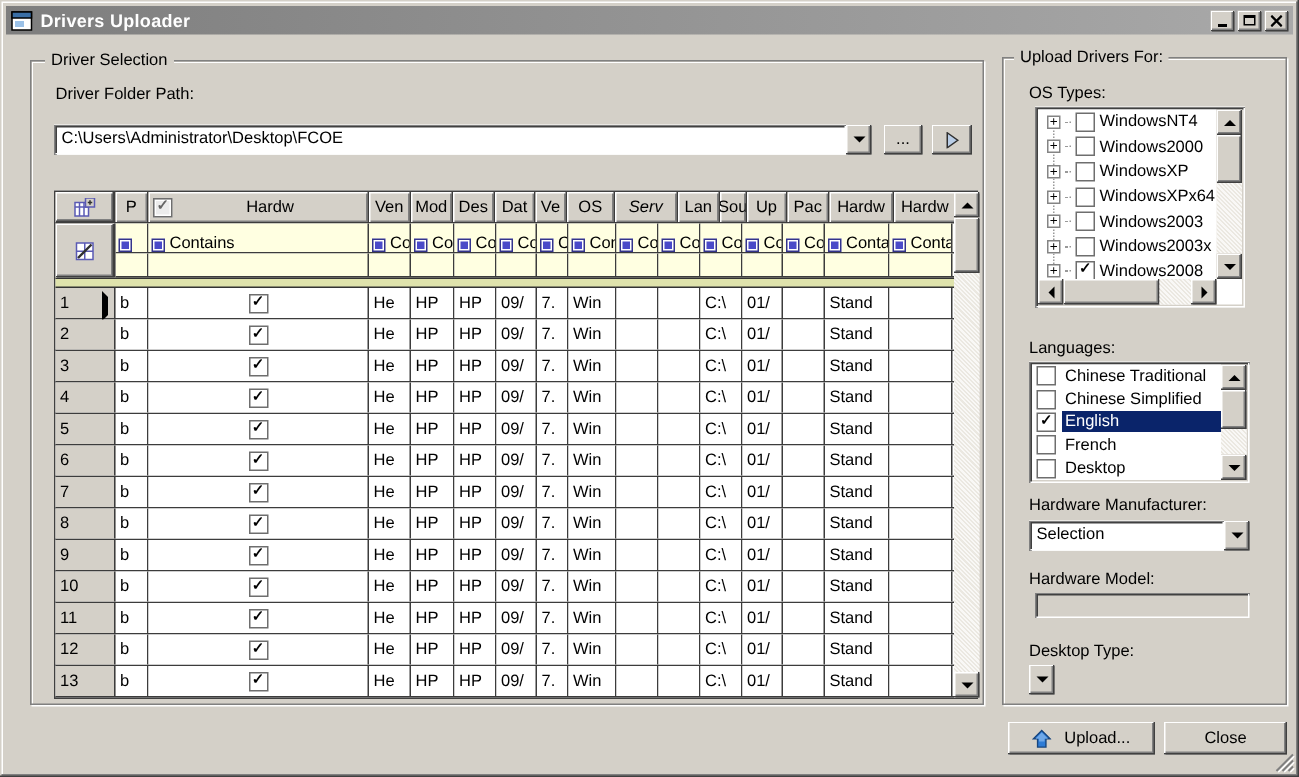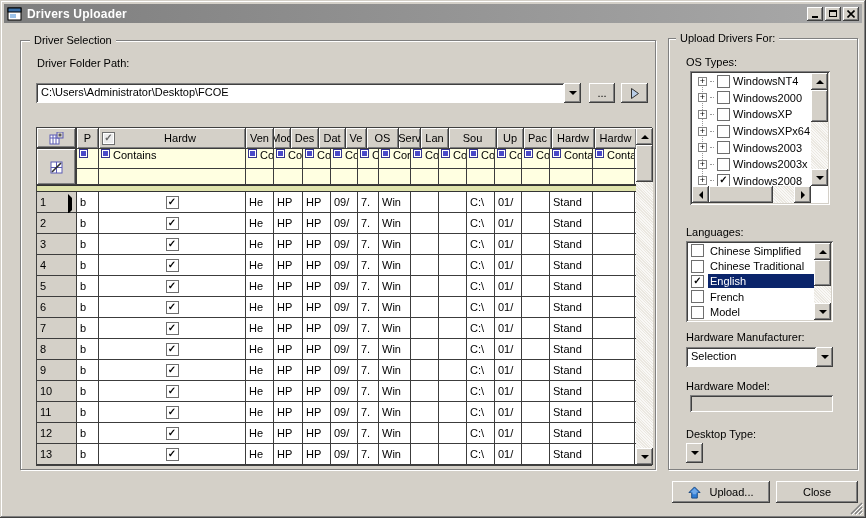--- a/index.html
+++ b/index.html
@@ -79,21 +79,21 @@
   .hdr { height:21px; }
   .gcell { border-right:1px solid #3c3c3c; overflow:hidden; white-space:nowrap; flex:0 0 auto; }
   .hcell { background:#D4D0C8; box-shadow: inset 1px 1px 0 #fff, inset -1px -1px 0 #808080;
            display:flex; align-items:center; justify-content:center; font-size:11px; }
   .hcell.hsel { justify-content:flex-start; padding-left:3px; }
   .hsel .hlabel { flex:1; text-align:center; }
   .gcorner { border-right:1px solid #3c3c3c; display:flex; align-items:center; justify-content:center; flex:0 0 auto; }
   .fwrap { position:relative; }
   .frow1 { height:20px; margin-left:40px; display:flex; border-bottom:1px solid #3c3c3c; }
   .frow2 { height:16px; margin-left:40px; display:flex; border-bottom:1px solid #3c3c3c; }
-  .fcell { background:#FFFFE1; border-right:1px solid #3c3c3c; display:flex; align-items:flex-start;
+  .fcell { background:#FFFFE1; border-right:1px solid #3c3c3c; display:flex; align-items:flex-end;
            gap:3px; padding-left:2px; overflow:hidden; white-space:nowrap; font-size:11px; flex:0 0 auto; }
   .ficon { width:9px; height:9px; border:1px solid #34348C; background:#fff; position:relative; flex:0 0 auto; }
   .ficon::after { content:''; position:absolute; inset:1px; background:#4A4AC8; }
   .fcorner { position:absolute; left:0; top:0; width:40px; height:36px;
              border-right:1px solid #3c3c3c; display:flex; align-items:center; justify-content:center; }
   .gsep { height:7px; background:#DFE3AC; border-top:1px solid #333; border-bottom:1px solid #333; }
   .drow { height:21px; }
   .dcell { background:#fff; display:flex; align-items:center; padding-left:3px; font-size:11px; }
   .dcell.csel { justify-content:center; padding-left:0; }
   .gsel { width:40px; background:#D4D0C8; border-right:1px solid #3c3c3c;
@@ -197,42 +197,42 @@
           </div>
           <div class="gcell hcell hsel" style="width: 147px;">
             <span class="checkbox hdrchk">
               <span class="chk">✓</span>
             </span>
             <span class="hlabel">Hardw</span>
           </div>
           <div class="gcell hcell" style="width: 28px;">
             <span>Ven</span>
           </div>
-          <div class="gcell hcell" style="width: 17px;">
+          <div class="gcell hcell" style="width: 28px;">
             <span>Mod</span>
           </div>
           <div class="gcell hcell" style="width: 28px;">
             <span>Des</span>
           </div>
           <div class="gcell hcell" style="width: 27px;">
             <span>Dat</span>
           </div>
           <div class="gcell hcell" style="width: 21px;">
             <span>Ve</span>
           </div>
           <div class="gcell hcell" style="width: 32px;">
             <span>OS</span>
           </div>
-          <div class="gcell hcell" style="width: 22px;">
+          <div class="gcell hcell" style="width: 42px; font-style: italic;">
             <span>Serv</span>
           </div>
           <div class="gcell hcell" style="width: 28px;">
             <span>Lan</span>
           </div>
-          <div class="gcell hcell" style="width: 48px;">
+          <div class="gcell hcell" style="width: 18px;">
             <span>Sou</span>
           </div>
           <div class="gcell hcell" style="width: 27px;">
             <span>Up</span>
           </div>
           <div class="gcell hcell" style="width: 28px;">
             <span>Pac</span>
           </div>
           <div class="gcell hcell" style="width: 43px;">
             <span>Hardw</span>
@@ -1092,39 +1092,39 @@
         </div>
     </div>
   </div>
 
   <span class="label abs" style="left:686px;top:226px;">Languages:</span>
 
   <div class="abs sunken" style="left:686px;top:241px;width:147px;height:81px;">
     <div class="list-content" id="lang-content">
         <div class="litem">
           <span class="checkbox"></span>
-          <span class="llabel">Chinese Simplified</span>
+          <span class="llabel">Chinese Traditional</span>
         </div>
         <div class="litem">
           <span class="checkbox"></span>
-          <span class="llabel">Chinese Traditional</span>
+          <span class="llabel">Chinese Simplified</span>
         </div>
         <div class="litem">
           <span class="checkbox">
             <span class="chk">✓</span>
           </span>
           <span class="llabel sel">English</span>
         </div>
         <div class="litem">
           <span class="checkbox"></span>
           <span class="llabel">French</span>
         </div>
         <div class="litem">
           <span class="checkbox"></span>
-          <span class="llabel">Model</span>
+          <span class="llabel">Desktop</span>
         </div>
       </div>
     <div class="sb-v abs" style="right:2px;top:2px;bottom:2px;">
       <div class="sb-btn">
           <span class="tri-up"></span>
         </div>
       <div class="sb-thumb" style="height:26px;"></div>
       <div class="sb-track"></div>
       <div class="sb-btn">
           <span class="tri-down"></span>

